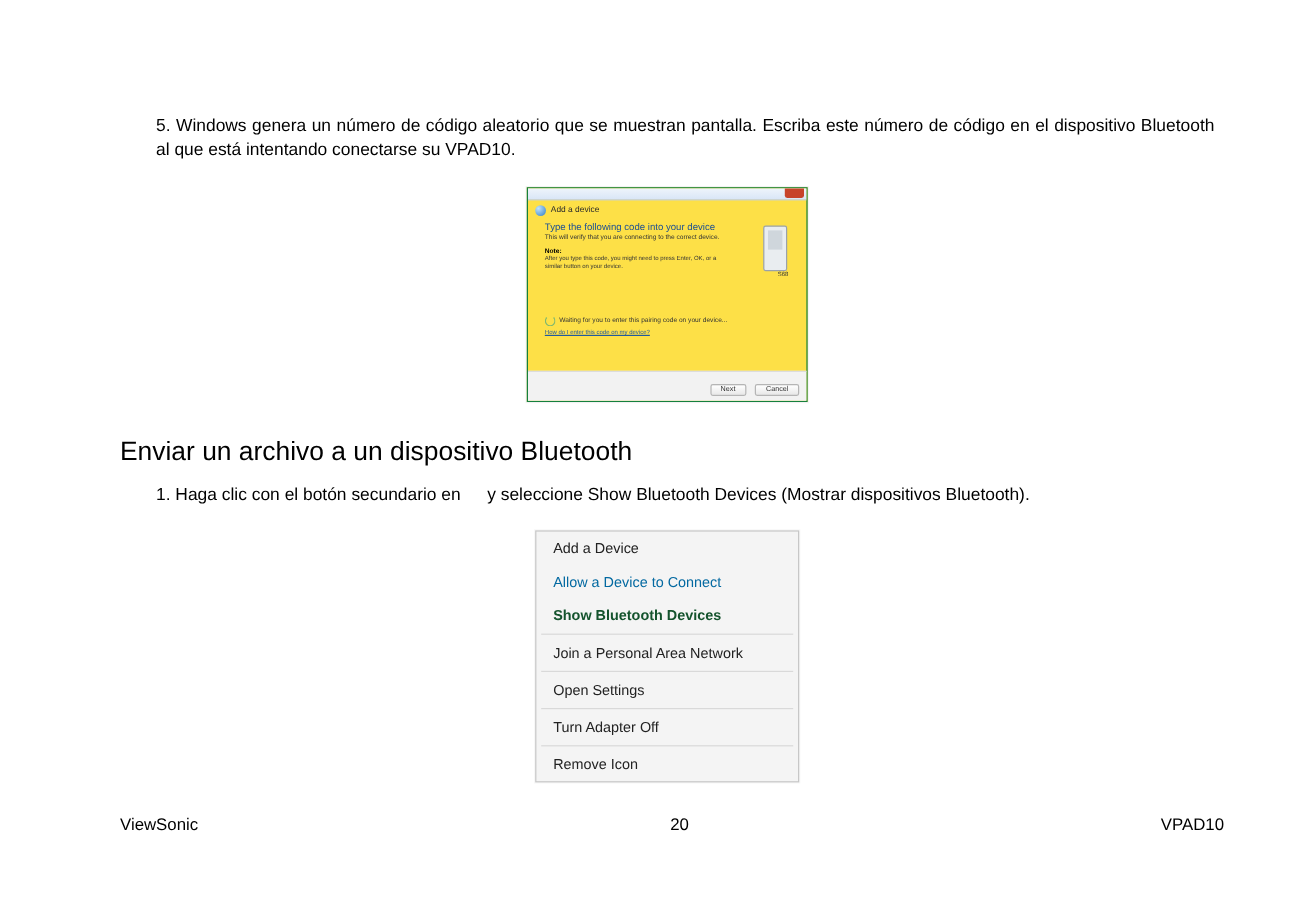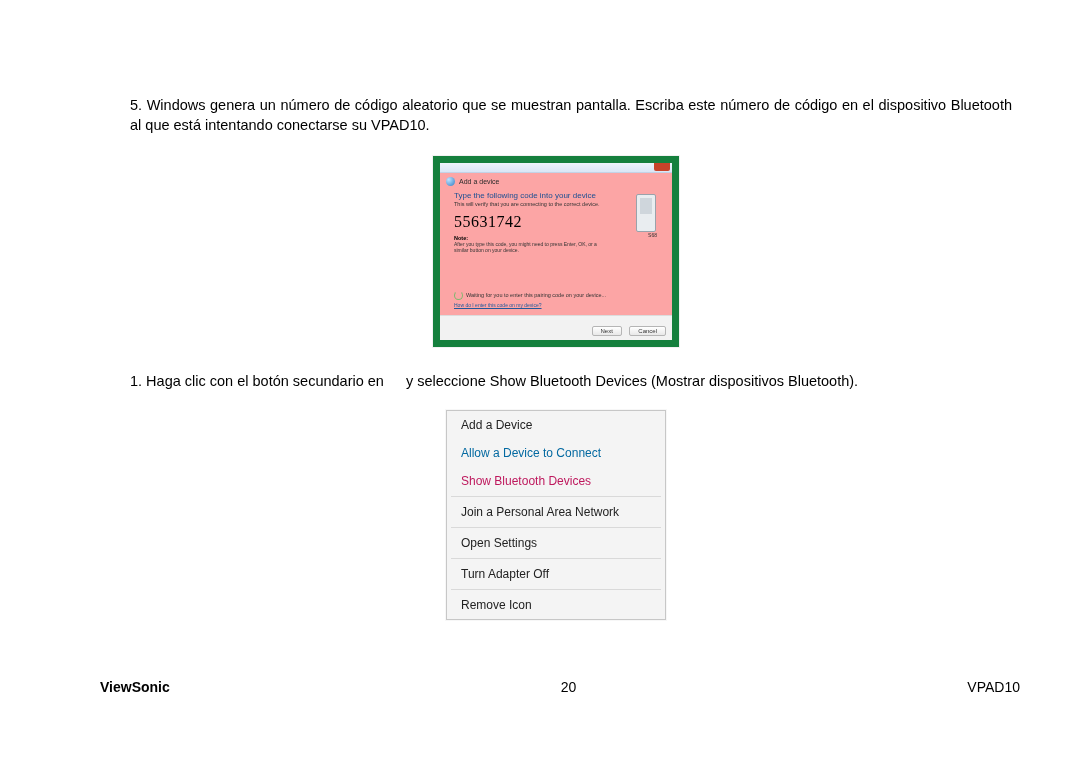--- a/index.html
+++ b/index.html
@@ -28,22 +28,22 @@
   }
   .fig-wrap {
     width: 100%;
     text-align: center;
   }
 
   
   .dlg {
     display: inline-block;
     width: 232px;
-    border: 7px solid #15803d;
-    background: #fca5a5;
+    border: 1px solid #15803d;
+    background: #fde047;
     text-align: left;
     box-shadow: 0 0 0 1px rgba(0,0,0,.05);
     margin: 6px auto 10px auto;
   }
   .dlg .titlebar {
     height: 9px;
     background: linear-gradient(#eef4fb,#d9e6f6);
     border-bottom: 1px solid #c3d2e6;
     position: relative;
   }
@@ -160,74 +160,74 @@
     text-align: left;
     box-shadow: 0 0 0 1px rgba(0,0,0,.03);
     margin: 4px auto 0 auto;
   }
   .ctxmenu .mi {
     color: #222;
     font-size: 12px;
     padding: 7px 14px;
   }
   .ctxmenu .mi.link { color: #0369a1; }
-  .ctxmenu .mi.bold { font-weight: normal; color: #be185d; }
+  .ctxmenu .mi.bold { font-weight: bold; color: #14532d; }
   .ctxmenu .sep {
     height: 1px; background: #d9d9d9; margin: 1px 4px;
   }
 
   
   .footer {
     position: absolute;
     left: 100px; right: 60px; bottom: 70px;
     display: flex;
     justify-content: space-between;
     font-size: 14px;
   }
-  .footer .brand { font-weight: bold; }
+  .footer .brand { font-weight: normal; }
 </style>
 </head>
 <body>
 
 <div class="page">
 
   <p class="indent">5. Windows genera un número de código aleatorio que se muestran pantalla. Escriba este número de código en el dispositivo Bluetooth al que está intentando conectarse su VPAD10.</p>
 
   <div class="fig-wrap">
     <div class="dlg">
       <div class="titlebar">
         <span class="close"></span>
       </div>
       <div class="crumb">
         <span class="ico"></span>
         <span>Add a device</span>
       </div>
       <div class="body">
         <div class="heading">Type the following code into your device</div>
         <div class="sub">This will verify that you are connecting to the correct device.</div>
-        <div class="code">55631742</div>
         <div class="note-lbl">Note:</div>
         <div class="note-txt">After you type this code, you might need to press Enter, OK, or a similar button on your device.</div>
 
         <div class="phone"></div>
         <div class="phone-lbl">S68</div>
 
         <div class="status">
           <span class="spin"></span>
           <span>Waiting for you to enter this pairing code on your device...</span>
         </div>
         <div class="linkline">How do I enter this code on my device?</div>
       </div>
       <div class="btnbar">
         <span class="btn">Next</span>
         <span class="btn">Cancel</span>
       </div>
     </div>
   </div>
 
+  <h2 class="section-title">Enviar un archivo a un dispositivo Bluetooth</h2>
 
 
   <p class="indent">
     <span>1. Haga clic con el botón secundario en </span>
     <span style="display:inline-block;width:14px"></span>
     <span> y seleccione Show Bluetooth Devices (Mostrar dispositivos Bluetooth).</span>
   </p>
 
   <div class="fig-wrap">
     <div class="ctxmenu" id="ctxmenu"><div class="mi">Add a Device</div><div class="mi link">Allow a Device to Connect</div><div class="mi bold">Show Bluetooth Devices</div><div class="sep"></div><div class="mi">Join a Personal Area Network</div><div class="sep"></div><div class="mi">Open Settings</div><div class="sep"></div><div class="mi">Turn Adapter Off</div><div class="sep"></div><div class="mi">Remove Icon</div></div>

